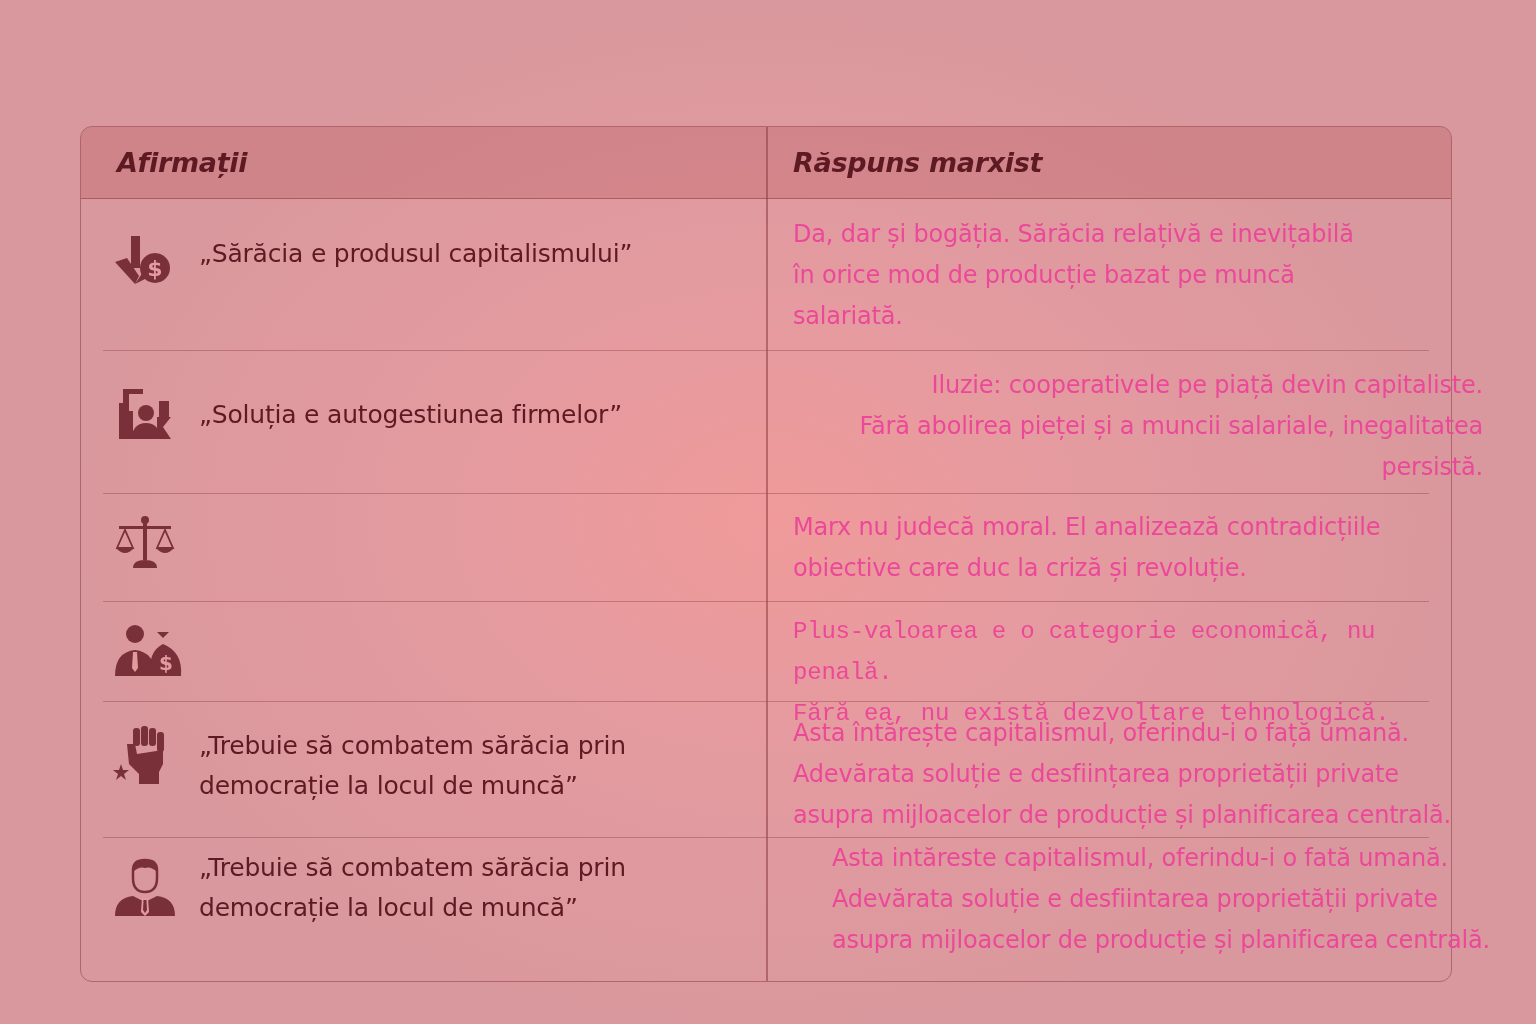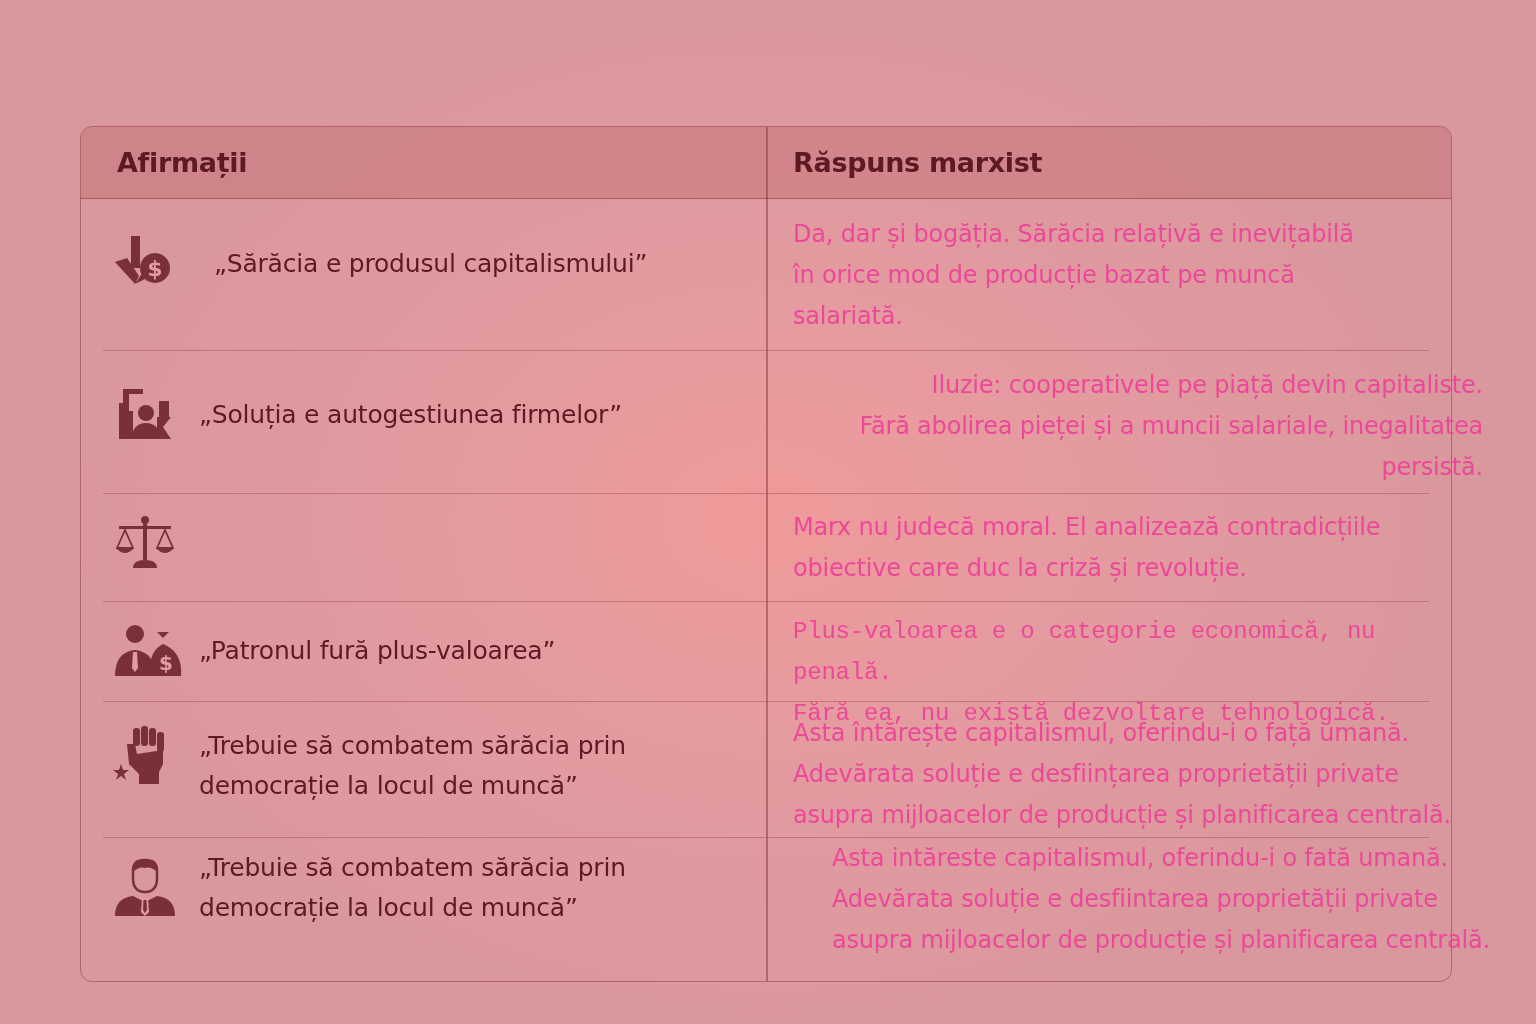--- a/index.html
+++ b/index.html
@@ -35,20 +35,21 @@
       border-bottom: 1.5px solid rgba(140, 60, 65, 0.55);
       border-radius: 11px 11px 0 0;
     }
     .header-cell {
       position: absolute;
       top: 20px;
       font-size: 27px;
       font-weight: bold;
       color: #5e1a22;
       letter-spacing: -0.3px;
+      font-style: italic;
     }
     .col-divider {
       position: absolute;
       left: 685px;
       top: 0;
       width: 1.5px;
       height: 100%;
       background: rgba(140, 60, 65, 0.55);
     }
     .row {
@@ -107,21 +108,21 @@
   <div class="row" style="top:71px;height:153px;">
     <div class="icon" style="top:34px;">
       <svg viewBox="0 0 64 64">
         <rect x="18" y="4" width="9" height="32"></rect>
         <polygon points="2,30 14,26 26,44 22,52"></polygon>
         <polygon points="22,52 30,40 34,46"></polygon>
         <circle cx="42" cy="36" r="15"></circle>
         <text x="42" y="44" font-size="22" font-weight="bold" text-anchor="middle" fill="#e49ba0" font-family="DejaVu Sans, sans-serif">$</text>
       </svg>
     </div>
-    <div class="statement" style="top:46px;margin-left:15px;">„Sărăcia e produsul capitalismului”</div>
+    <div class="statement" style="top:36px;">„Sărăcia e produsul capitalismului”</div>
     <div class="response" style="top:16px;">Da, dar și bogăția. Sărăcia relațivă e inevițabilă
 în orice mod de producție bazat pe muncă
 salariată.</div>
     <div class="row-sep"></div>
   </div>
 
   <div class="row" style="top:224px;height:143px;">
     <div class="icon" style="top:30px;">
       <svg viewBox="0 0 64 64">
         <rect x="10" y="8" width="20" height="5"></rect>
@@ -162,21 +163,20 @@
     <div class="icon" style="top:16px;left:30px;width:74px;">
       <svg viewBox="0 0 74 64" style="width:74px;">
         <circle cx="24" cy="16" r="9"></circle>
         <path d="M4 58 Q4 34 24 32 Q44 34 44 58 Z"></path>
         <polygon points="22,34 26,34 27,50 24,54 21,50" fill="#e49ba0"></polygon>
         <path d="M52 20 L46 14 L58 14 Z"></path>
         <path d="M40 58 Q36 34 52 26 Q72 34 70 58 Z"></path>
         <text x="55" y="52" font-size="20" font-weight="bold" text-anchor="middle" fill="#e49ba0" font-family="DejaVu Sans, sans-serif">$</text>
       </svg>
     </div>
-    <div class="statement" style="top:29px;">„Patronul fură plus-valoarea”</div>
     <div class="response" style="top:9px;font-family:Liberation Mono, monospace;">Plus-valoarea e o categorie economică, nu penală.
 Fără ea, nu există dezvoltare tehnologică.</div>
     <div class="row-sep"></div>
   </div>
 
   <div class="row" style="top:575px;height:136px;">
     <div class="icon" style="top:22px;">
       <svg viewBox="0 0 64 64">
         <rect x="20" y="4" width="7" height="18" rx="3"></rect>
         <rect x="28" y="2" width="7" height="20" rx="3"></rect>

